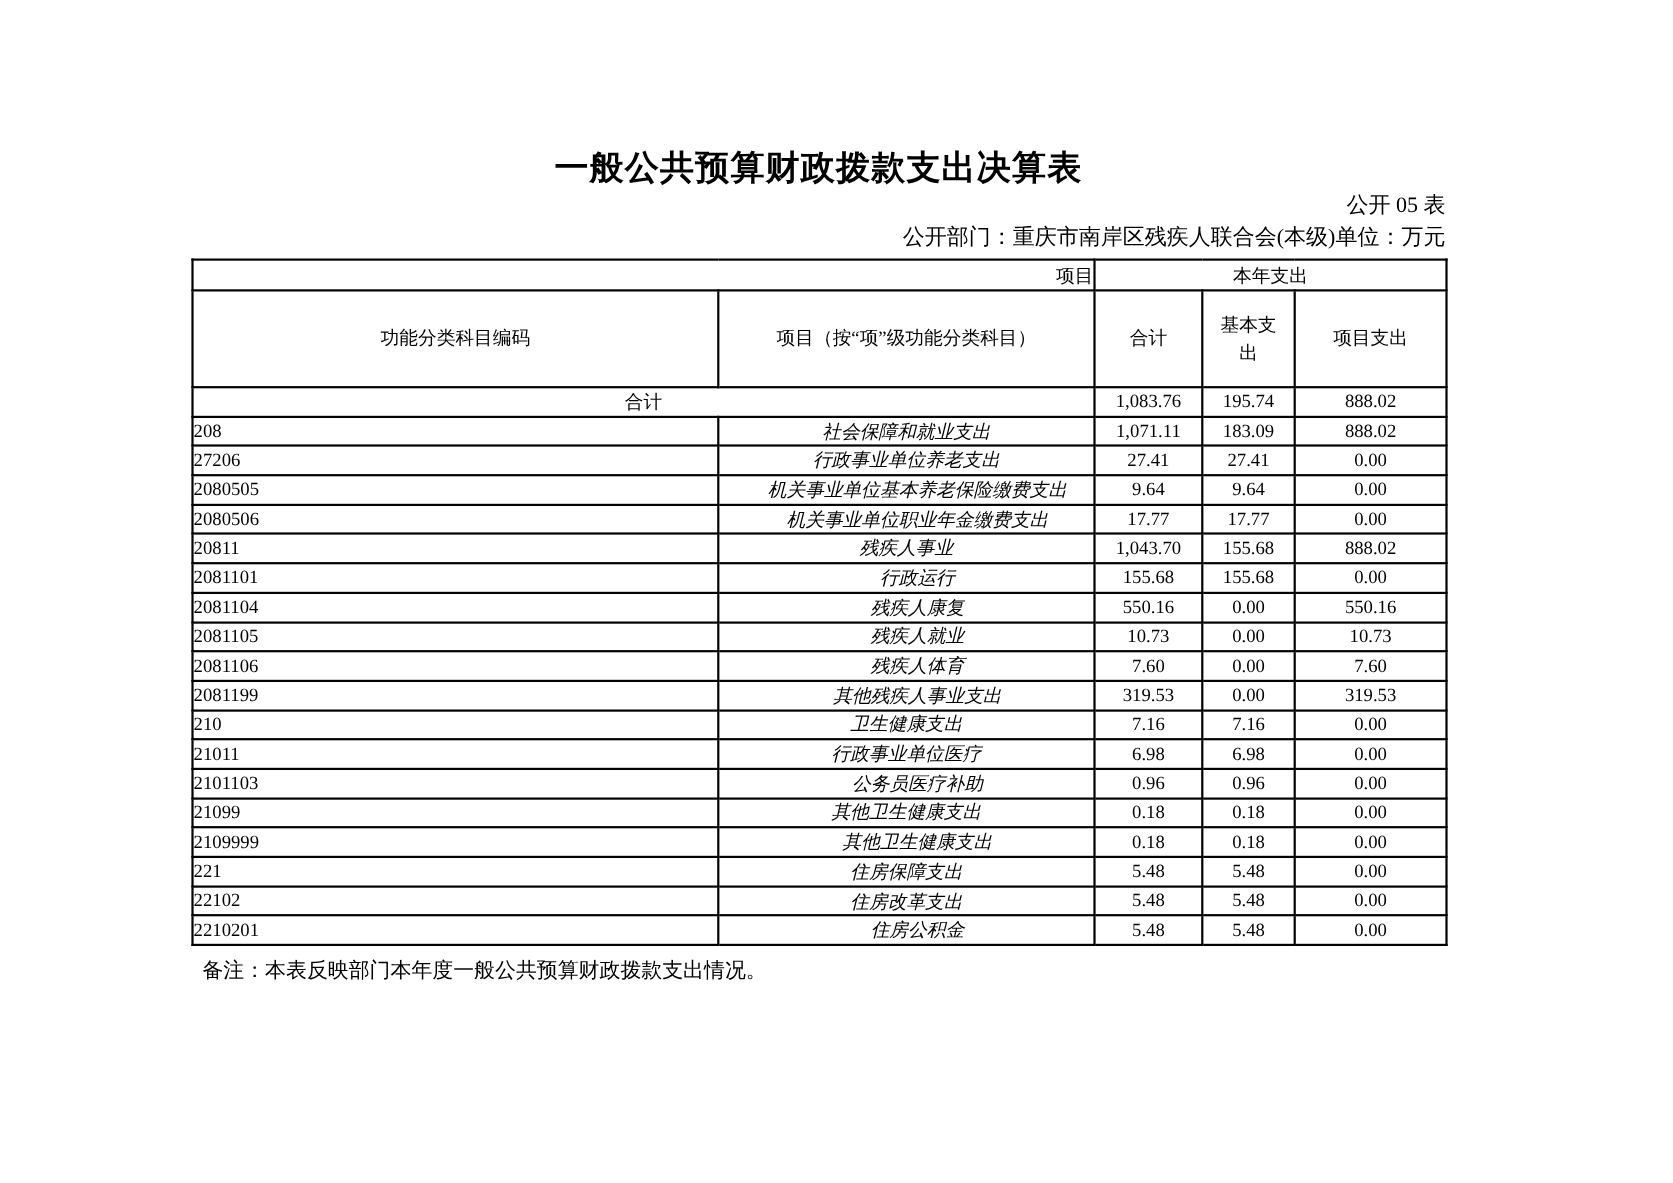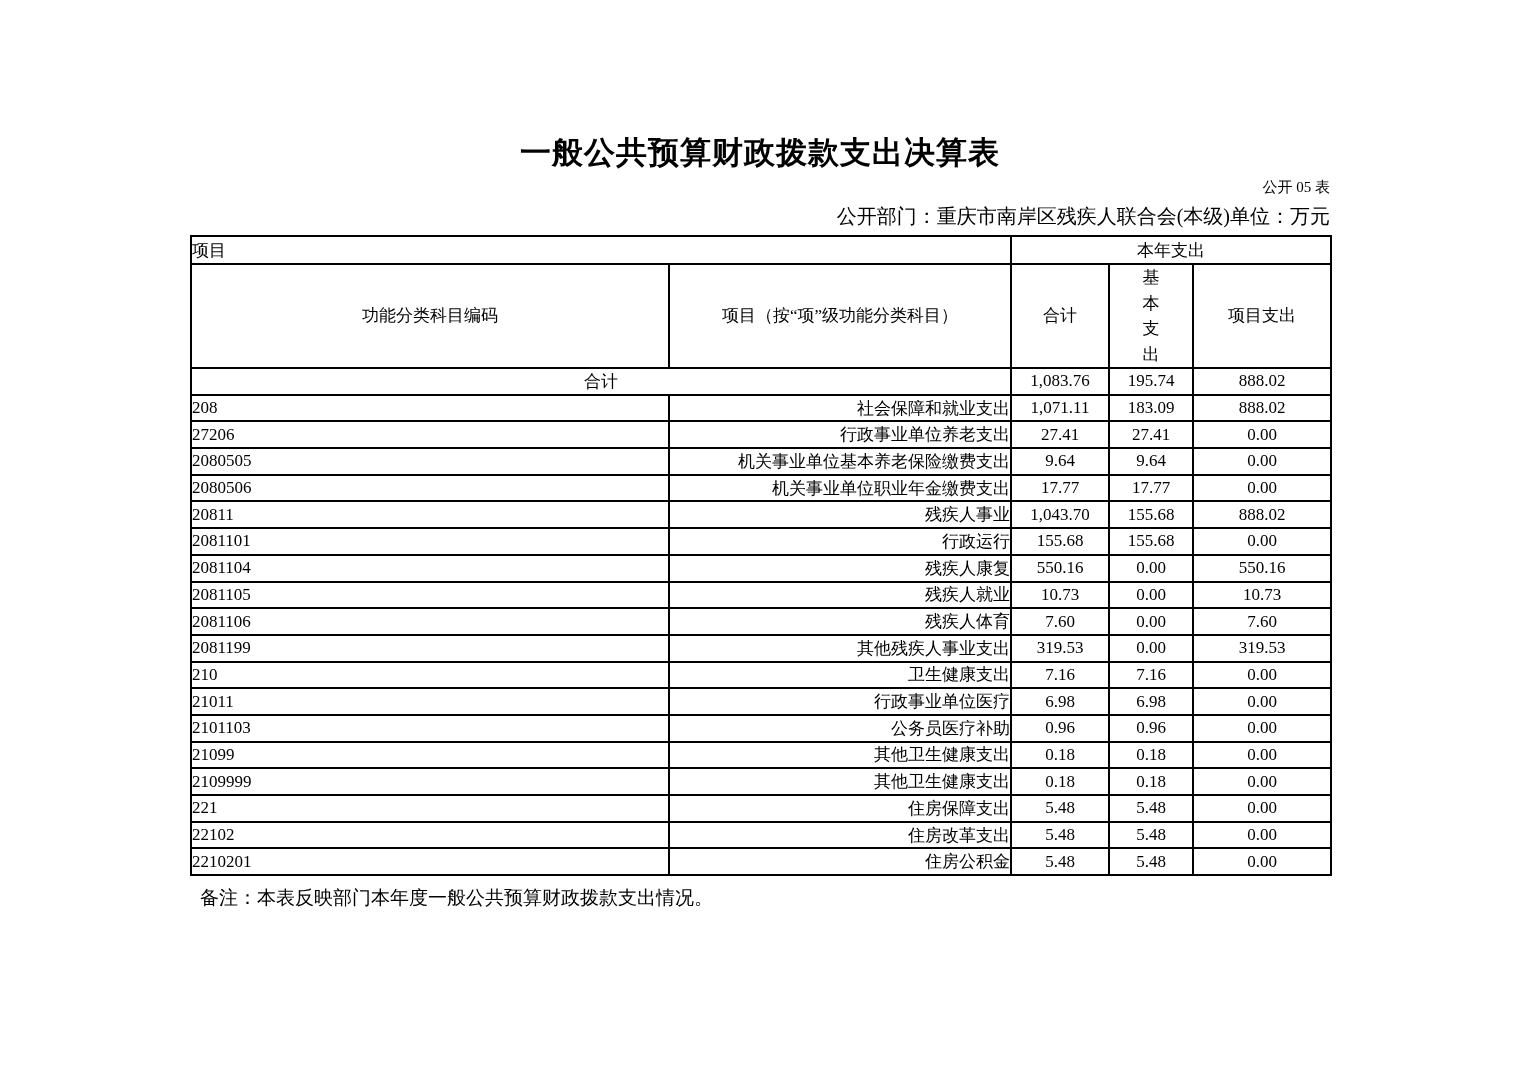--- a/index.html
+++ b/index.html
@@ -11,39 +11,39 @@
     position: relative;
     width: 1521px;
     height: 1075px;
     background: #ffffff;
     color: #000;
     font-family: "Liberation Serif", "DejaVu Serif", serif;
     overflow: hidden;
   }
   .content {
     position: absolute;
-    left: 190px;
+    left: 174px;
     top: 0;
     width: 1140px;
   }
   .doc-title {
     margin-top: 133px;
     height: 40px;
     line-height: 40px;
     text-align: center;
     font-family: "Liberation Sans", "DejaVu Sans", sans-serif;
     font-weight: 700;
     font-size: 31px;
     letter-spacing: 1px;
   }
   .table-code {
     height: 28px;
     line-height: 28px;
     text-align: right;
-    font-size: 15px;
+    font-size: 20px;
   }
   .meta-row {
     height: 30px;
     line-height: 30px;
     display: flex;
     justify-content: flex-end;
     font-size: 20px;
     margin-bottom: 4px;
   }
   .meta-row .dept { padding-left: 10px; }
@@ -61,26 +61,26 @@
     border: 2px solid #000;
     font-size: 17px;
     font-weight: normal;
     padding: 0;
     overflow: hidden;
     vertical-align: middle;
   }
   tr.hrow1 { height: 28px; }
   tr.hrow2 { height: 88px; }
   tbody tr { height: 26.7px; }
-  th.group-project { text-align: left; padding-left: 10px; }
+  th.group-project { text-align: right; padding-left: 10px; }
   th.group-year { }
   tr.hrow2 th { text-align: center; line-height: 1.5; }
-  tr.hrow2 th.h-basic { padding: 0 32px; }
+  tr.hrow2 th.h-basic { padding: 0 14px; }
   td.code { text-align: left; padding-left: 10px; }
-  td.name { text-align: right; padding-left: 8px; }
+  td.name { text-align: center; padding-left: 8px; font-style: italic; }
   td.name.indent { padding-left: 20px; }
   td.num { text-align: center; padding-right: 8px; }
   td.total-label { text-align: center; }
   .note {
     margin-top: 9px;
     font-size: 19px;
     padding-left: 10px;
   }
 </style>
 </head>

